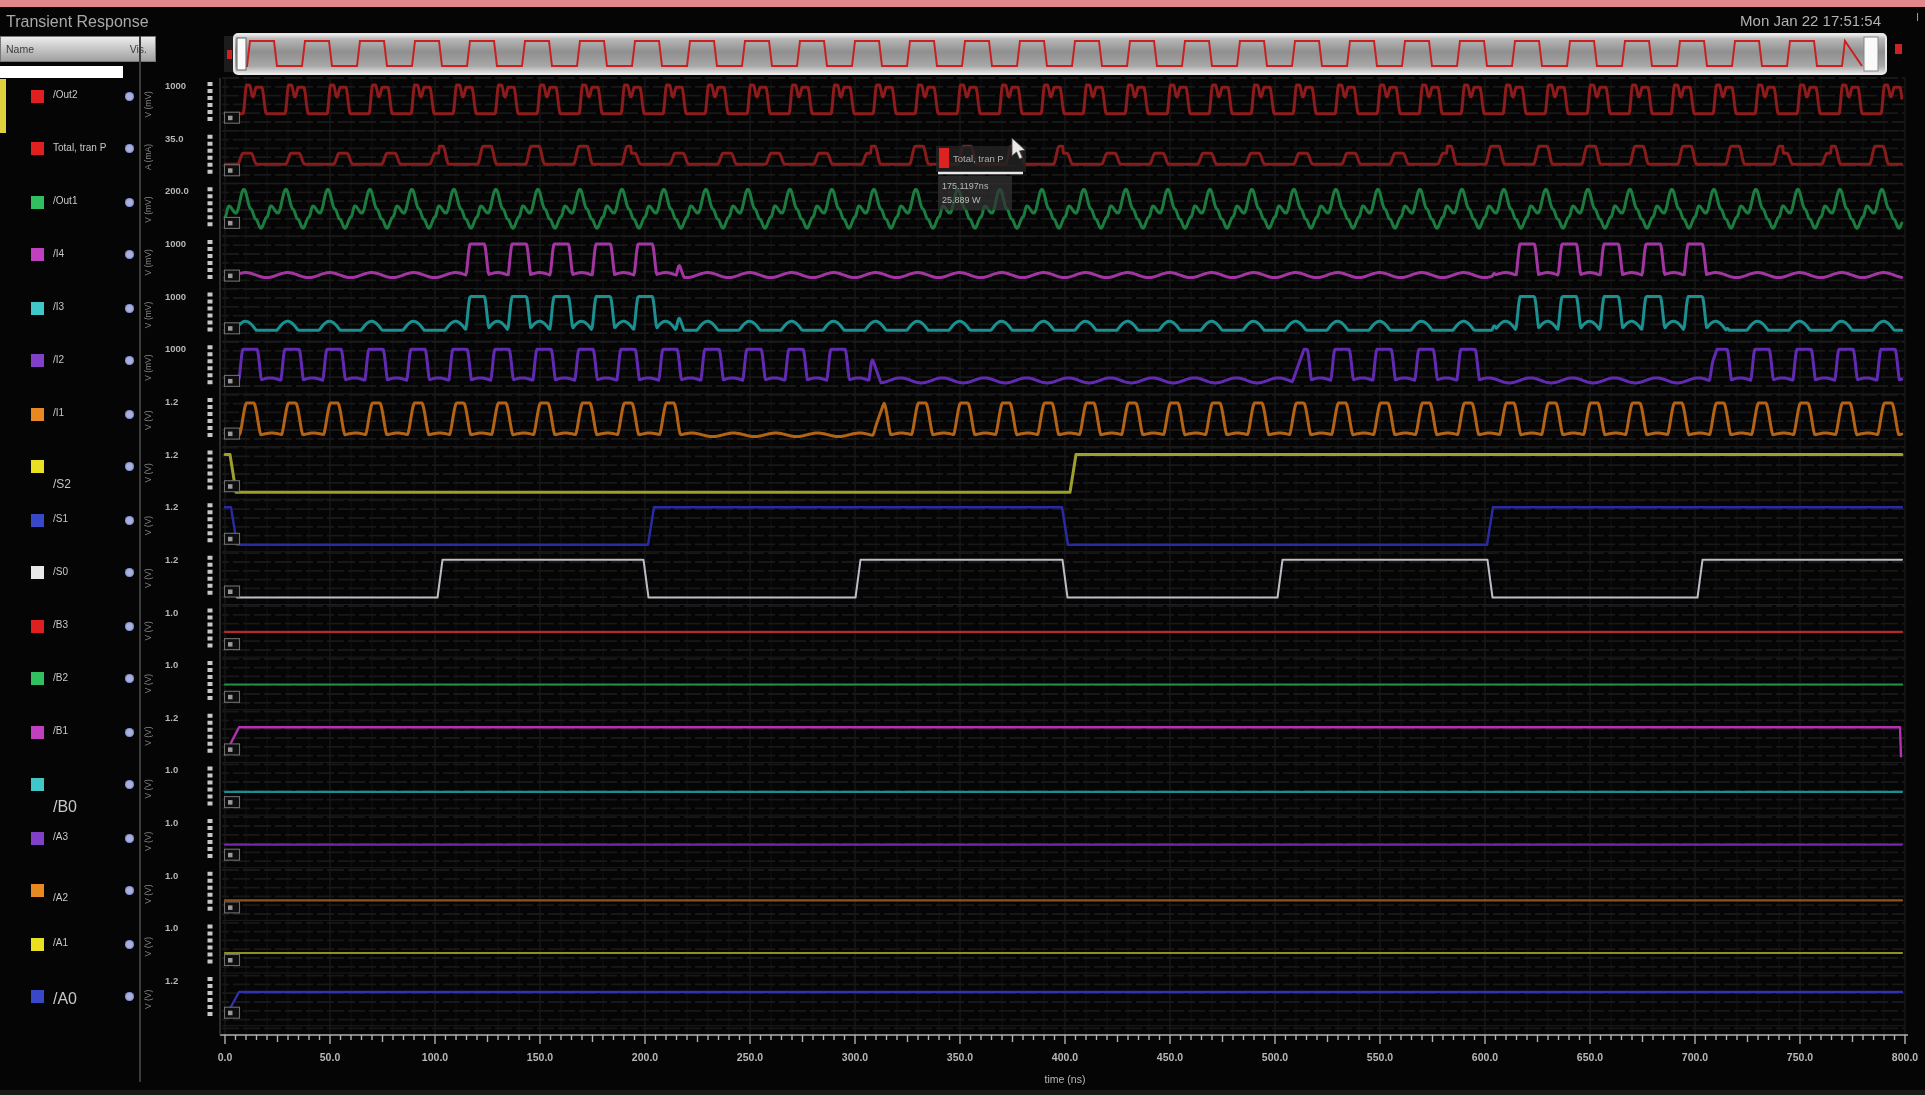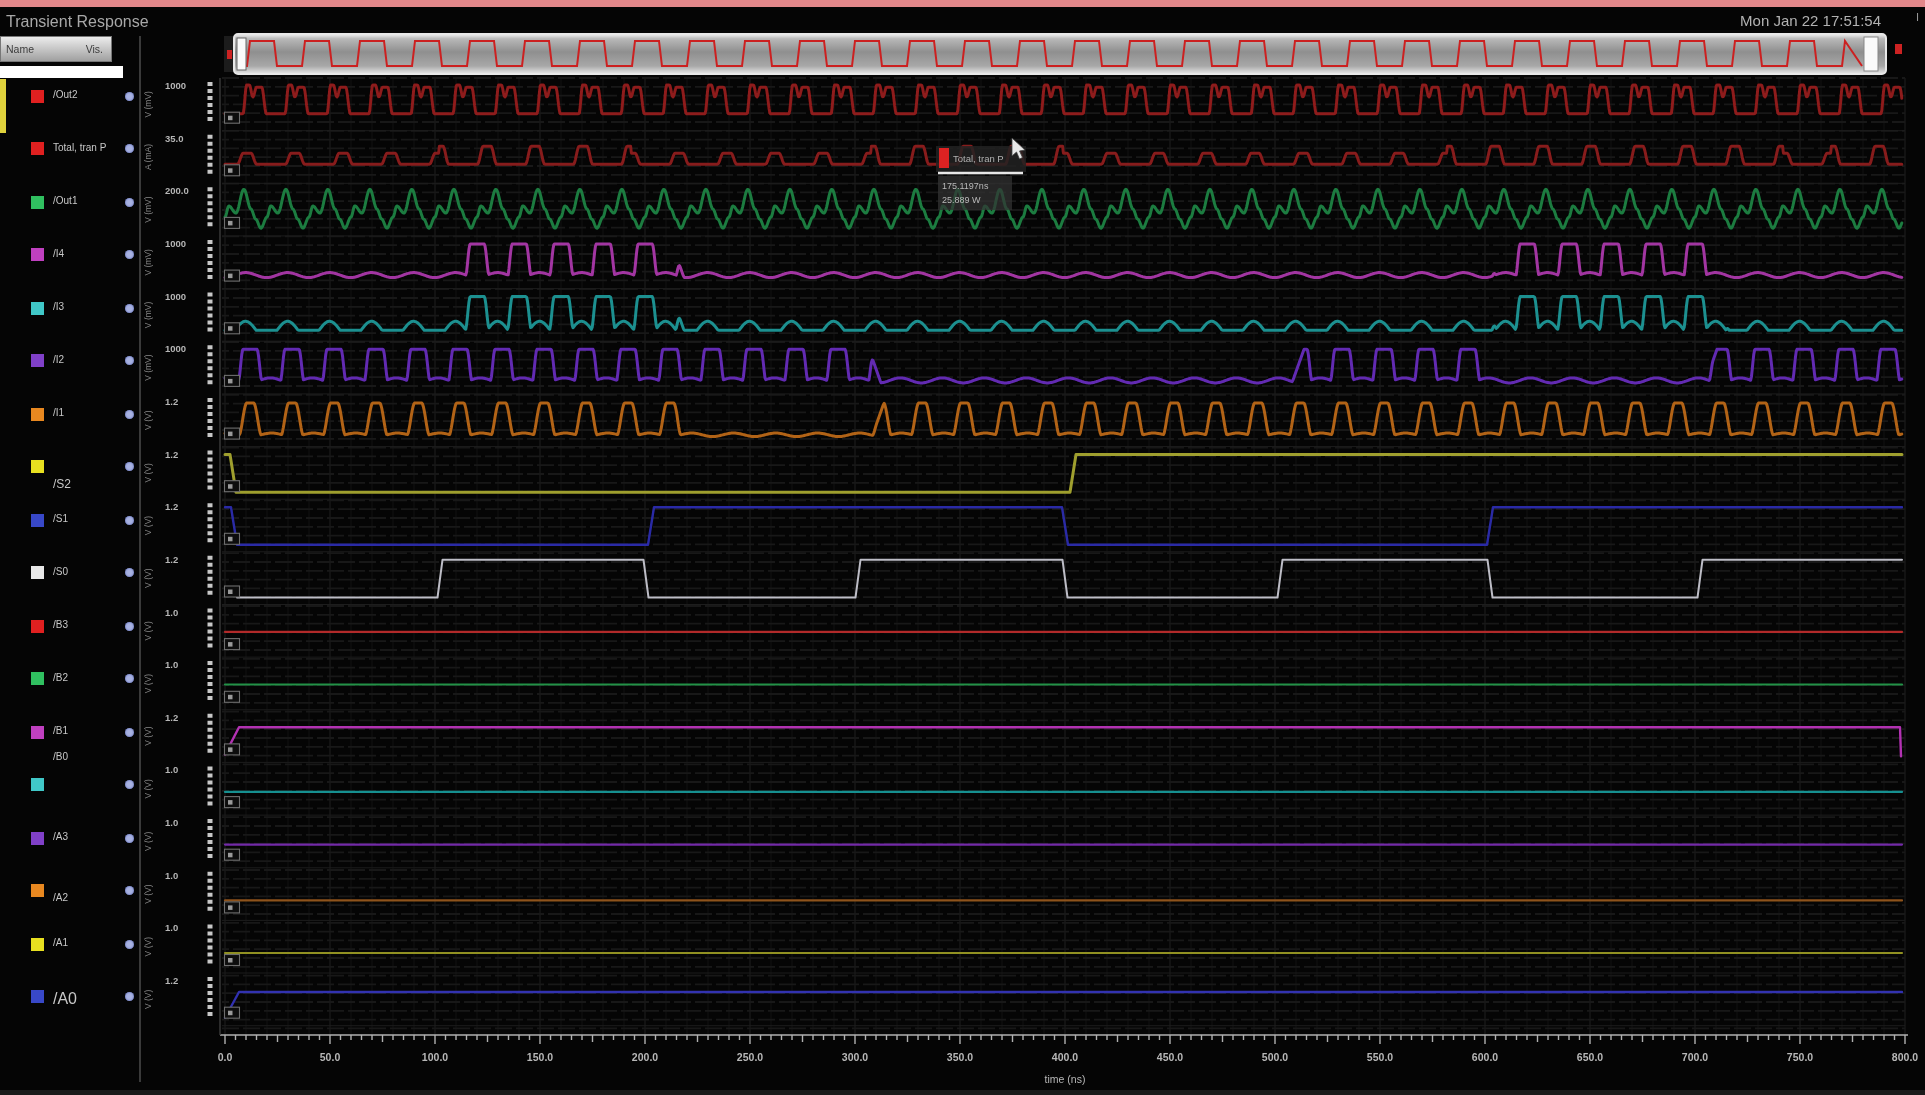--- a/index.html
+++ b/index.html
@@ -2,21 +2,21 @@
 <html><head><meta charset="utf-8"><style>
 *{margin:0;padding:0;box-sizing:border-box;font-family:"Liberation Sans",sans-serif}
 body{width:1925px;height:1095px;background:#050505;position:relative;overflow:hidden}
 #blurwrap{position:absolute;left:0;top:0;width:1925px;height:1095px;filter:blur(0.5px)}
 </style></head><body>
 <div id="blurwrap">
 <div style="position:absolute;left:0;top:0;width:1925px;height:7px;background:#e2878a"></div>
 <div style="position:absolute;left:6px;top:13px;font-size:16px;color:#a8a8a8">Transient Response</div>
 <div style="position:absolute;right:44px;top:12px;font-size:15px;color:#b2b2b2">Mon Jan 22 17:51:54</div>
 <div style="position:absolute;left:1916px;top:11px;font-size:11px;color:#999">I</div>
-<div style="position:absolute;left:0;top:36px;width:112px;height:26px;background:linear-gradient(#ececec,#a0a0a0);border:1px solid #777;color:#3c3c3c;font-size:10.5px;line-height:25px"><span style="margin-left:5px">Name</span><span style="position:absolute;right:8px">Vis.</span></div>
+<div style="position:absolute;left:0;top:36px;width:156px;height:26px;background:linear-gradient(#ececec,#a0a0a0);border:1px solid #777;color:#3c3c3c;font-size:10.5px;line-height:25px"><span style="margin-left:5px">Name</span><span style="position:absolute;right:8px">Vis.</span></div>
 <div style="position:absolute;left:0;top:66px;width:123px;height:12px;background:#ffffff"></div>
 <div style="position:absolute;left:0;top:79px;width:6px;height:54px;background:#e0d23c"></div>
 <div style="position:absolute;left:139px;top:36px;width:2px;height:1046px;background:#3a3a3a"></div>
 <div style="position:absolute;left:31px;top:90px;width:13px;height:13px;background:#e02020"></div>
     <div style="position:absolute;left:53px;top:89px;font-size:10px;color:#c8c8c8;white-space:nowrap">/Out2</div>
     <div style="position:absolute;left:125px;top:92px;width:9px;height:9px;border-radius:50%;background:#a8b2e2;box-shadow:inset 0 0 2px #4858a8"></div>
     <div style="position:absolute;left:31px;top:142px;width:13px;height:13px;background:#e02020"></div>
     <div style="position:absolute;left:53px;top:142px;font-size:10px;color:#c8c8c8;white-space:nowrap">Total, tran P</div>
     <div style="position:absolute;left:125px;top:144px;width:9px;height:9px;border-radius:50%;background:#a8b2e2;box-shadow:inset 0 0 2px #4858a8"></div>
     <div style="position:absolute;left:31px;top:196px;width:13px;height:13px;background:#30c060"></div>
@@ -46,21 +46,21 @@
     <div style="position:absolute;left:31px;top:620px;width:13px;height:13px;background:#e02020"></div>
     <div style="position:absolute;left:53px;top:619px;font-size:10px;color:#c8c8c8;white-space:nowrap">/B3</div>
     <div style="position:absolute;left:125px;top:622px;width:9px;height:9px;border-radius:50%;background:#a8b2e2;box-shadow:inset 0 0 2px #4858a8"></div>
     <div style="position:absolute;left:31px;top:672px;width:13px;height:13px;background:#30c060"></div>
     <div style="position:absolute;left:53px;top:672px;font-size:10px;color:#c8c8c8;white-space:nowrap">/B2</div>
     <div style="position:absolute;left:125px;top:674px;width:9px;height:9px;border-radius:50%;background:#a8b2e2;box-shadow:inset 0 0 2px #4858a8"></div>
     <div style="position:absolute;left:31px;top:726px;width:13px;height:13px;background:#c040c0"></div>
     <div style="position:absolute;left:53px;top:725px;font-size:10px;color:#c8c8c8;white-space:nowrap">/B1</div>
     <div style="position:absolute;left:125px;top:728px;width:9px;height:9px;border-radius:50%;background:#a8b2e2;box-shadow:inset 0 0 2px #4858a8"></div>
     <div style="position:absolute;left:31px;top:778px;width:13px;height:13px;background:#40c8c8"></div>
-    <div style="position:absolute;left:53px;top:751px;font-size:10px;color:#c8c8c8;white-space:nowrap">/B0</div>
+    <div style="position:absolute;left:53px;top:798px;font-size:16px;color:#c8c8c8;white-space:nowrap">/B0</div>
     <div style="position:absolute;left:125px;top:780px;width:9px;height:9px;border-radius:50%;background:#a8b2e2;box-shadow:inset 0 0 2px #4858a8"></div>
     <div style="position:absolute;left:31px;top:832px;width:13px;height:13px;background:#8040c8"></div>
     <div style="position:absolute;left:53px;top:831px;font-size:10px;color:#c8c8c8;white-space:nowrap">/A3</div>
     <div style="position:absolute;left:125px;top:834px;width:9px;height:9px;border-radius:50%;background:#a8b2e2;box-shadow:inset 0 0 2px #4858a8"></div>
     <div style="position:absolute;left:31px;top:884px;width:13px;height:13px;background:#e88820"></div>
     <div style="position:absolute;left:53px;top:892px;font-size:10px;color:#c8c8c8;white-space:nowrap">/A2</div>
     <div style="position:absolute;left:125px;top:886px;width:9px;height:9px;border-radius:50%;background:#a8b2e2;box-shadow:inset 0 0 2px #4858a8"></div>
     <div style="position:absolute;left:31px;top:938px;width:13px;height:13px;background:#e8e020"></div>
     <div style="position:absolute;left:53px;top:937px;font-size:10px;color:#c8c8c8;white-space:nowrap">/A1</div>
     <div style="position:absolute;left:125px;top:940px;width:9px;height:9px;border-radius:50%;background:#a8b2e2;box-shadow:inset 0 0 2px #4858a8"></div>

